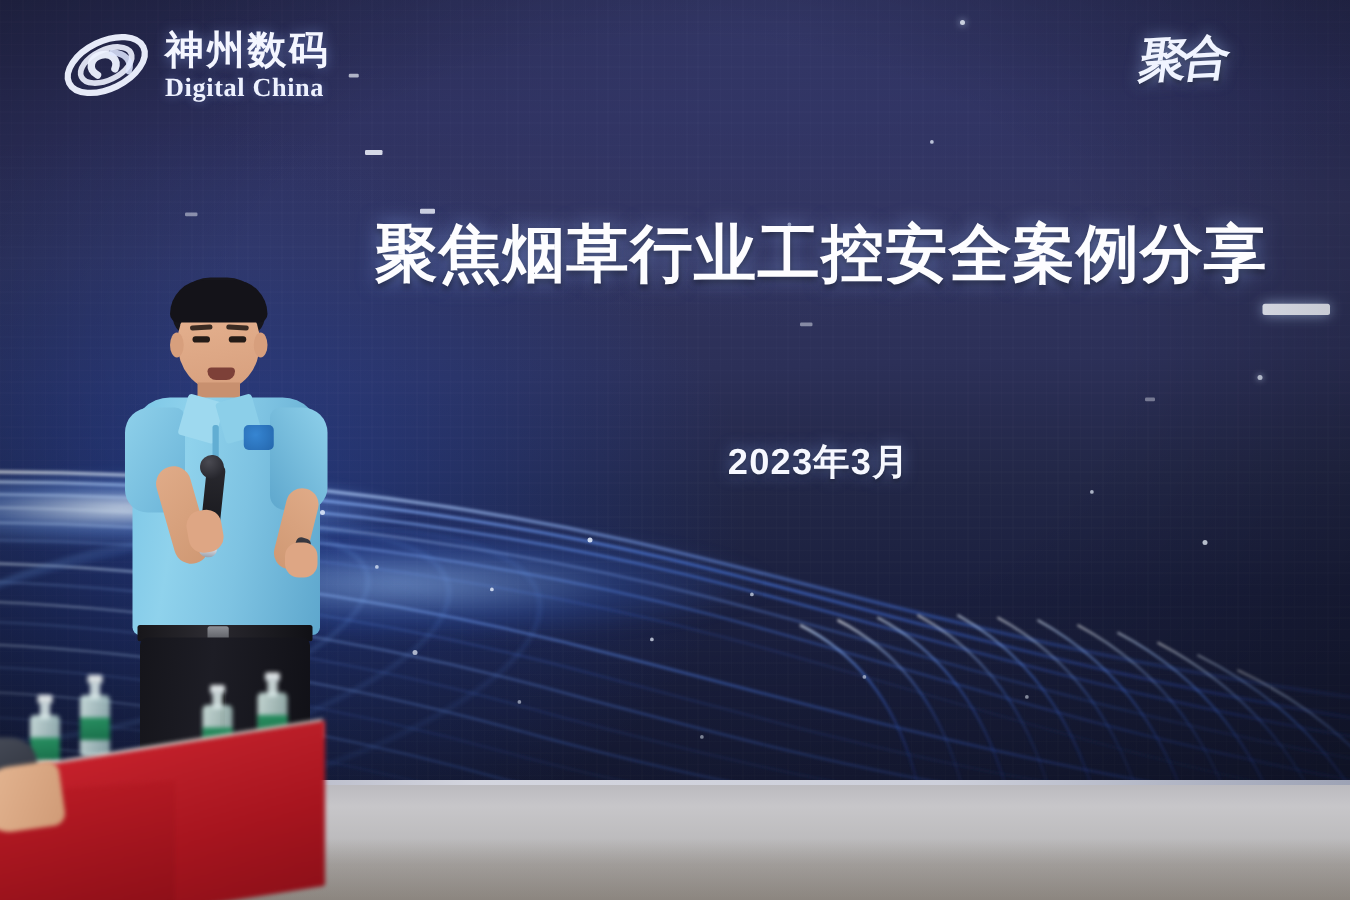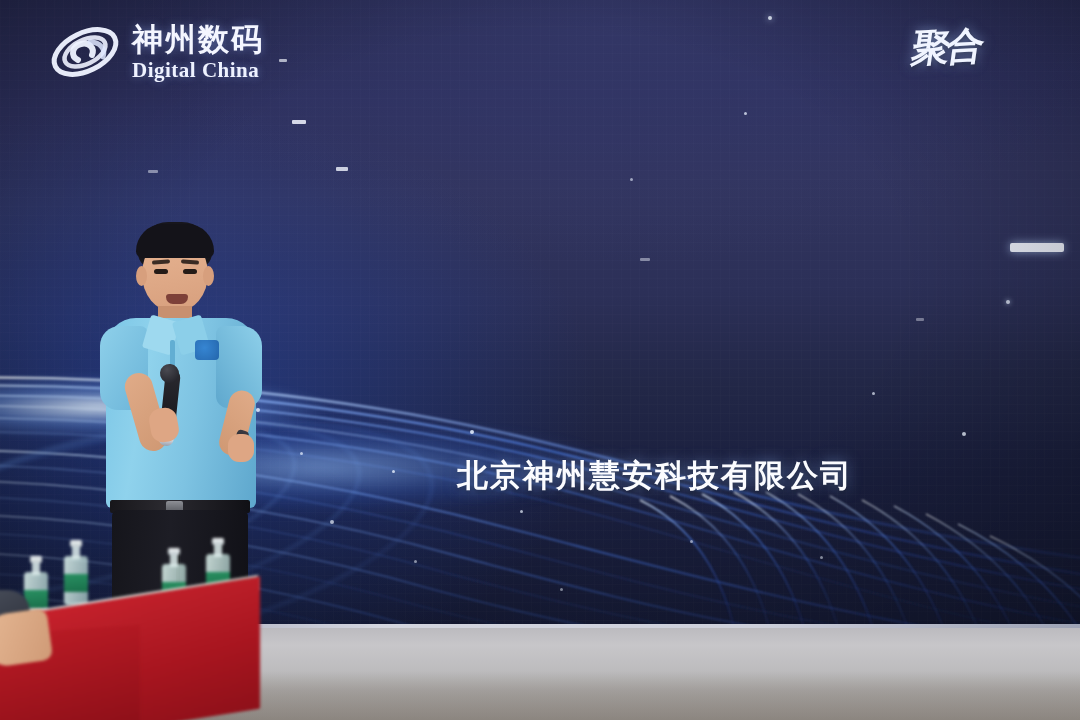--- a/index.html
+++ b/index.html
@@ -335,21 +335,22 @@
     <div class="brand-text">
       <div class="brand-cn">神州数码</div>
       <div class="brand-en">Digital China</div>
     </div>
   </div>
 
   <div class="slogan">
     <div class="slogan-brush">聚合</div>
   </div>
 
-  <div class="slide-company">北京神州慧安科技有限公司</div>
+  <div class="slide-title">聚焦烟草行业工控安全案例分享</div>
+  <div class="slide-date">2023年3月</div>
 
   <div class="speaker">
     <div class="sp-hair"></div>
     <div class="sp-head"></div>
     <div class="sp-hair-top"></div>
     <div class="sp-ear-l"></div>
     <div class="sp-ear-r"></div>
     <div class="sp-brow-l"></div>
     <div class="sp-brow-r"></div>
     <div class="sp-eye-l"></div>

